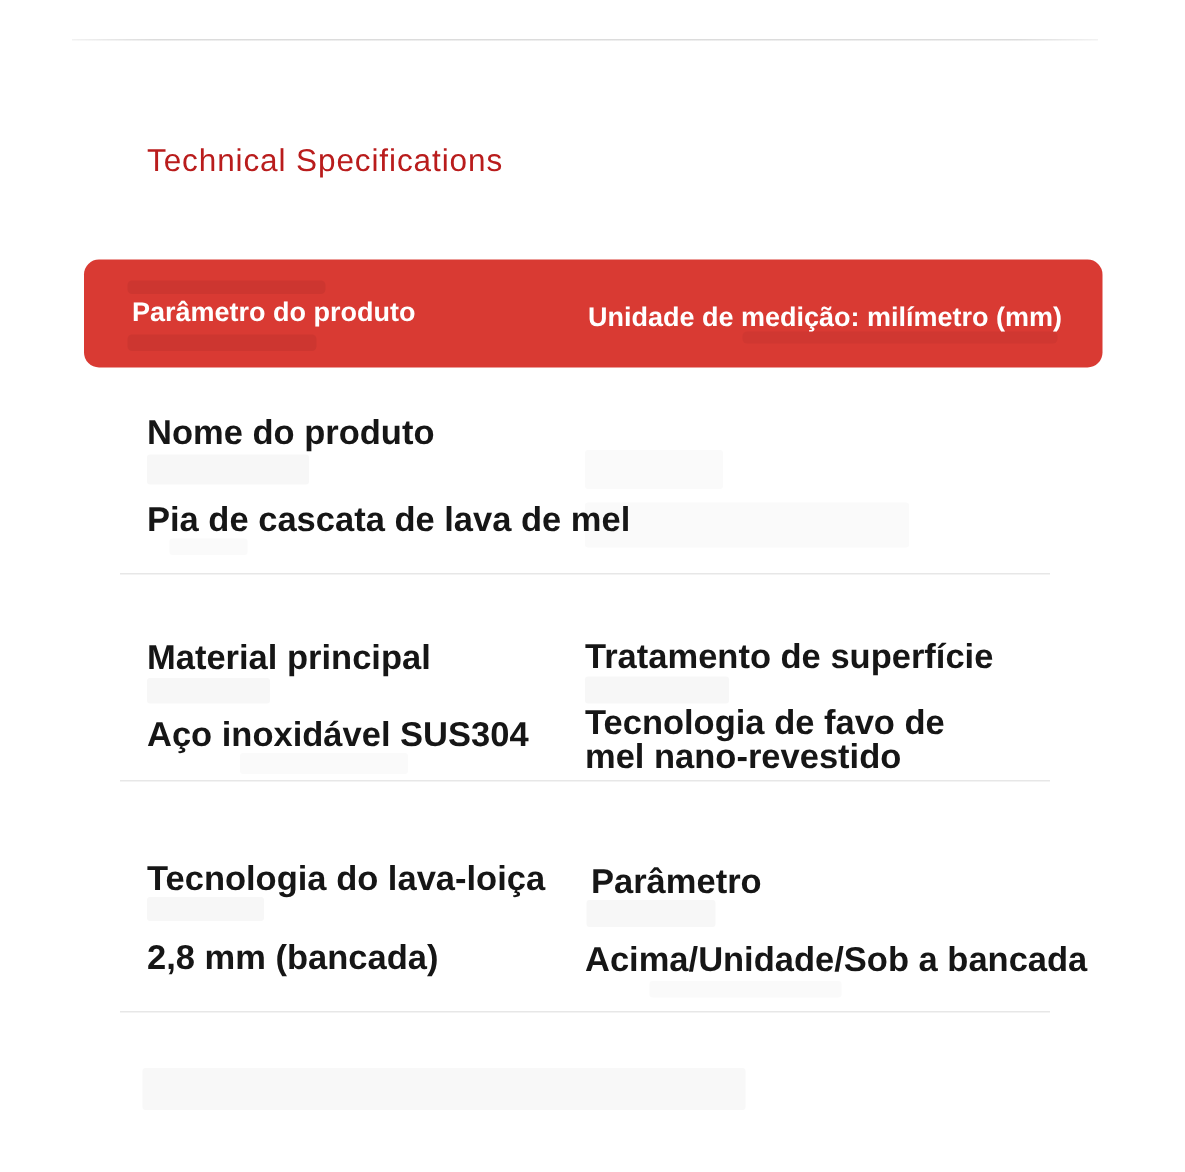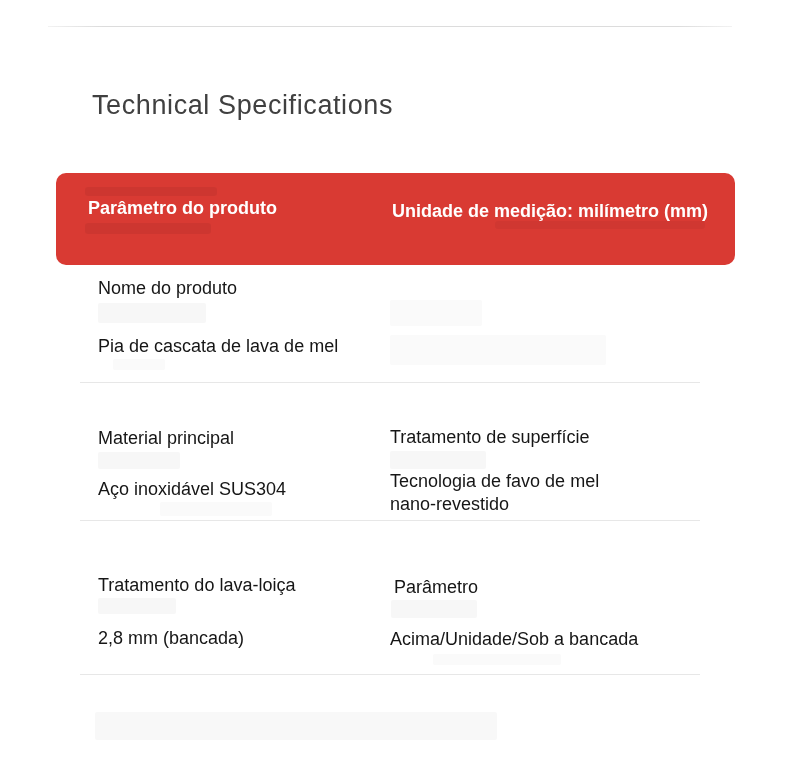--- a/index.html
+++ b/index.html
@@ -14,31 +14,31 @@
   }
   .top-rule {
     position: absolute;
     left: 48px; top: 26px;
     width: 684px; height: 1px;
     background: linear-gradient(to right, #f2f2f2, #dcdcdc 8%, #dcdcdc 92%, #f2f2f2);
   }
   .page-title {
     position: absolute;
     left: 88px; top: 86px;
-    margin: 4px;
-    font-size: 27px;
+    margin: 10px;
+    font-size: 21px;
     font-weight: 400;
     letter-spacing: 0.6px;
-    color: #404040;
+    color: #b91c1c;
     white-space: nowrap;
   }
   .red-bar {
     position: absolute;
     left: 56px; top: 173px;
-    width: 679px; height: 92px;
+    width: 679px; height: 72px;
     background: #d93a33;
     border-radius: 10px;
   }
   .bar-left {
     position: absolute;
     left: 32px; top: 25px;
     font-size: 18px;
     font-weight: 700;
     color: #ffffff;
     white-space: nowrap;
@@ -52,22 +52,22 @@
     white-space: nowrap;
   }
   
   .bar-artifact { position: absolute; background: rgba(0,0,0,0.055); border-radius: 3px; }
   .bar-a1 { left: 29px; top: 14px; width: 132px; height: 9px; }
   .bar-a2 { left: 29px; top: 50px; width: 126px; height: 11px; }
   .bar-a3 { right: 30px; top: 48px; width: 210px; height: 8px; background: rgba(0,0,0,0.04); }
 
   .spec-text {
     position: absolute;
-    font-size: 18px;
-    font-weight: 400;
+    font-size: 23px;
+    font-weight: 700;
     color: #161616;
     line-height: 23px;
     white-space: nowrap;
   }
   .wrap2 { white-space: normal; width: 255px; }
   .rule {
     position: absolute;
     left: 80px;
     width: 620px; height: 1px;
     background: #e7e7e7;
@@ -106,21 +106,21 @@
   <div class="ghost lighter" style="left:160px; top:502px; width:112px; height:14px;"></div>
   <div class="spec-text" style="left:98px; top:427px;">Material principal</div>
   <div class="spec-text" style="left:98px; top:478px;">Aço inoxidável SUS304</div>
   <div class="spec-text wrap2" style="left:390px; top:470px;">Tecnologia de favo de mel nano-revestido</div>
   <div class="spec-text" style="left:390px; top:426px;">Tratamento de superfície</div>
   <div class="rule" style="top:520px;"></div>
 
   <div class="ghost" style="left:98px; top:598px; width:78px; height:16px;"></div>
   <div class="ghost" style="left:391px; top:600px; width:86px; height:18px;"></div>
   <div class="ghost lighter" style="left:433px; top:654px; width:128px; height:11px;"></div>
-  <div class="spec-text" style="left:98px; top:574px;">Tratamento do lava-loiça</div>
+  <div class="spec-text" style="left:98px; top:574px;">Tecnologia do lava-loiça</div>
   <div class="spec-text" style="left:98px; top:627px;">2,8 mm (bancada)</div>
   <div class="spec-text" style="left:394px; top:576px;">Parâmetro</div>
   <div class="spec-text" style="left:390px; top:628px;">Acima/Unidade/Sob a bancada</div>
   <div class="rule" style="top:674px;"></div>
 
   <div class="ghost" style="left:95px; top:712px; width:402px; height:28px; background:#f8f8f8;"></div>
 
 </div>
 
 </body></html>

